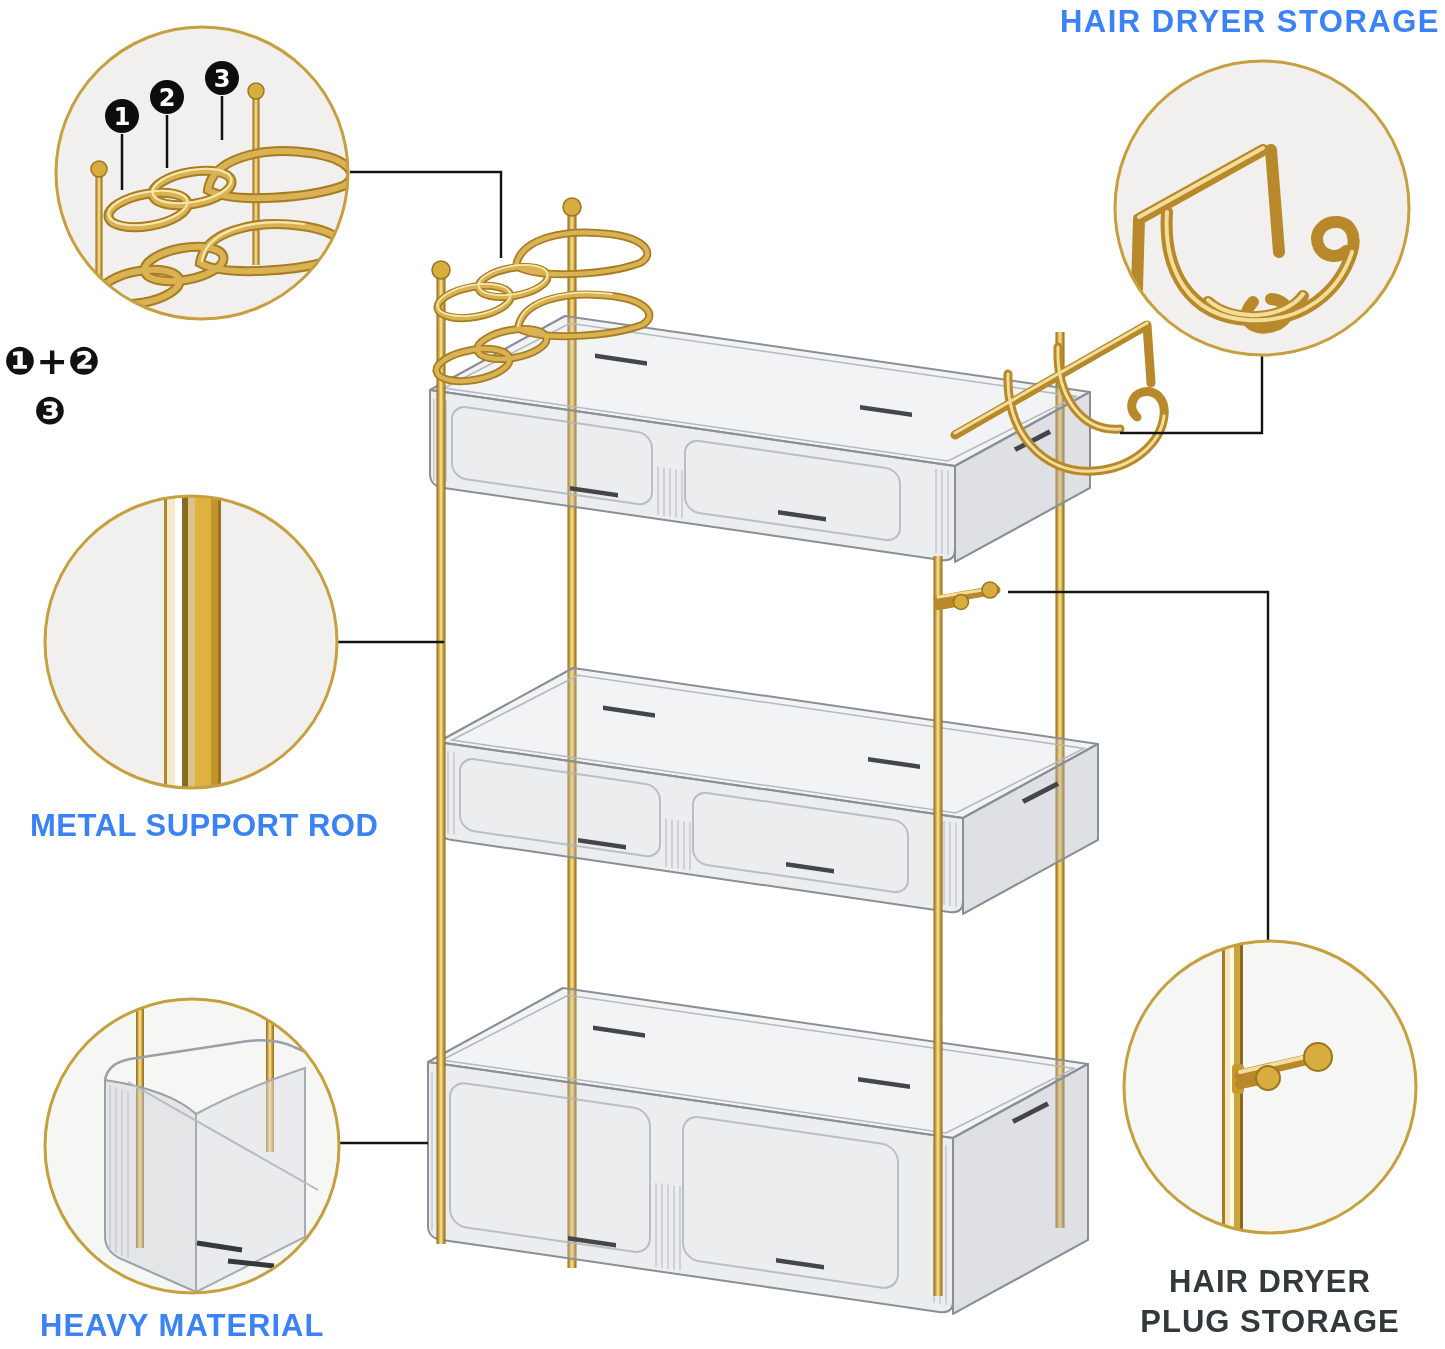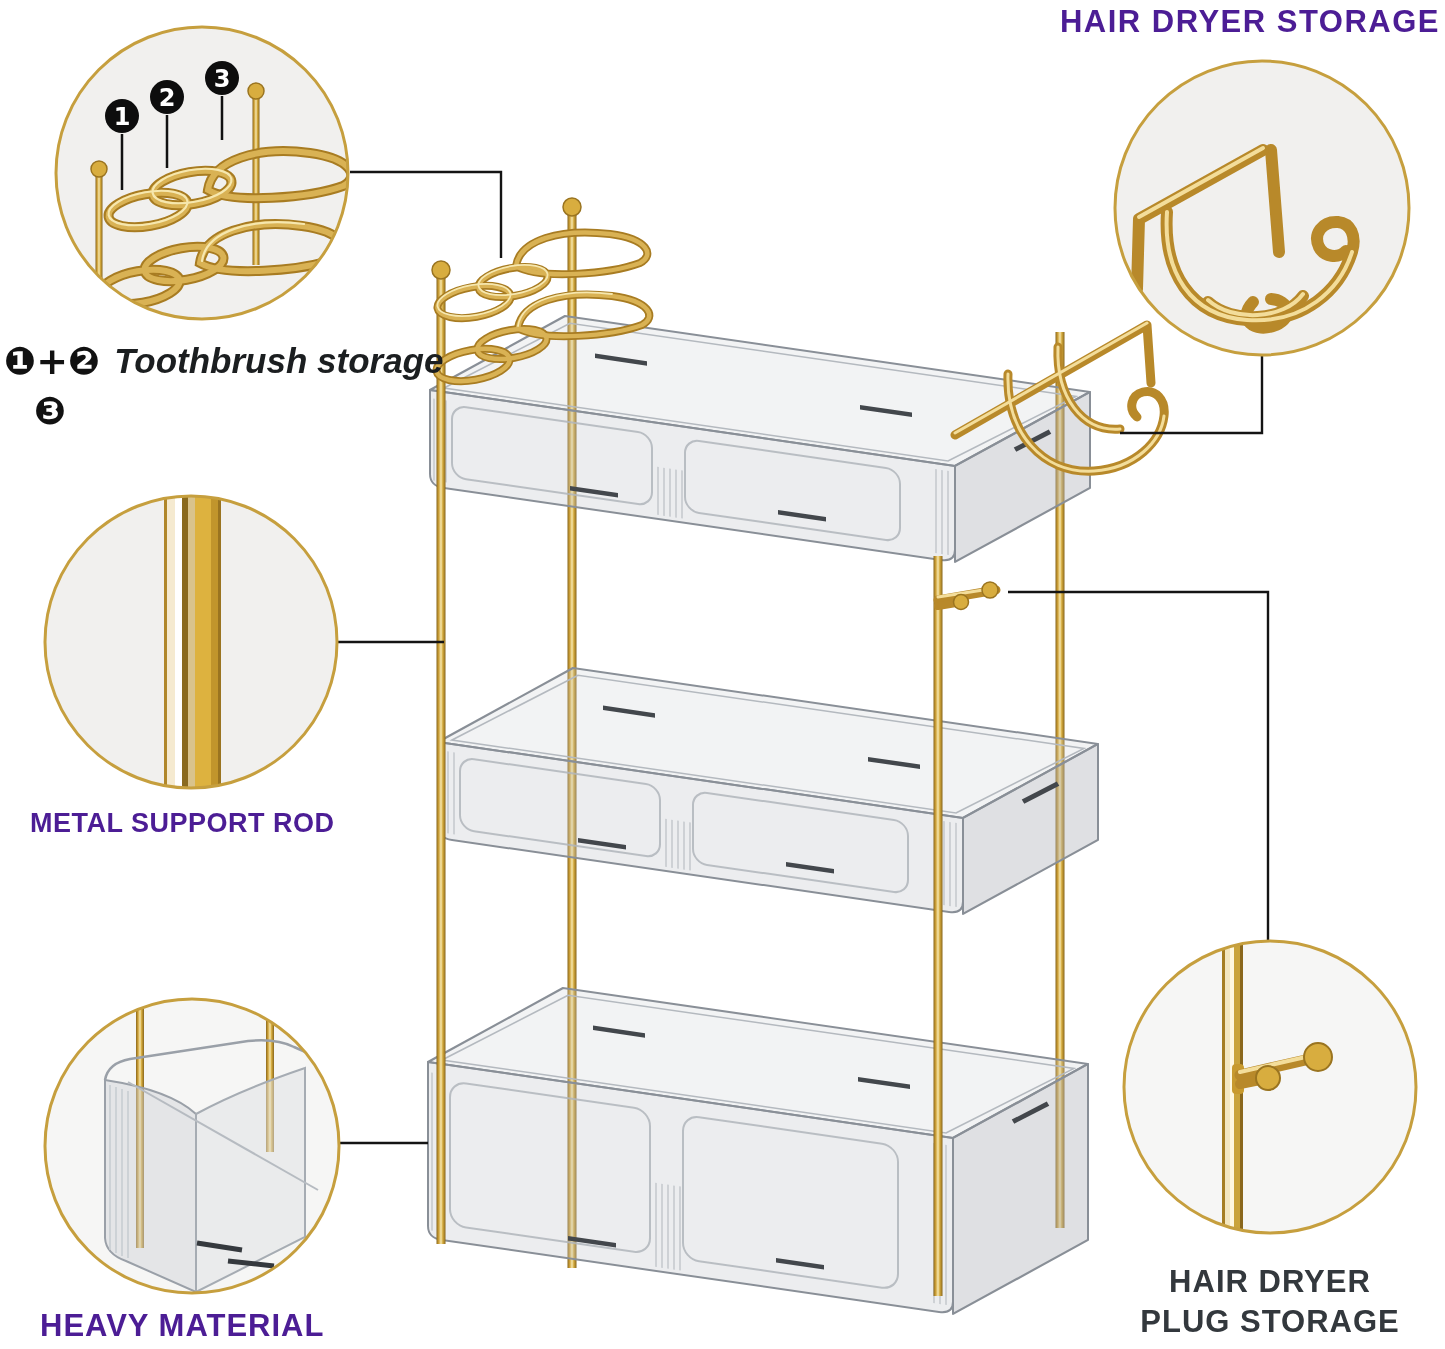--- a/index.html
+++ b/index.html
@@ -1,28 +1,28 @@
 <!DOCTYPE html>
 <html><head>
 <meta charset="utf-8">
 <style>
   html,body{margin:0;padding:0;background:#ffffff;}
   .canvas{
     position:relative;width:1445px;height:1349px;background:#ffffff;
     overflow:hidden;font-family:"Liberation Sans",sans-serif;
   }
   svg{position:absolute;left:0;top:0;}
-  .lab{position:absolute;font-weight:700;color:#4c1d95;white-space:nowrap;}
+  .lab{position:absolute;font-weight:700;color:#3b82f6;white-space:nowrap;}
   .lab-hds{left:1056px;top:4px;width:384px;text-align:right;font-size:31px;letter-spacing:1.5px;}
-  .tb-block{position:absolute;left:4px;top:336px;color:#17191b;font-style:italic;}
+  .tb-block{position:absolute;left:4px;top:336px;color:#17191b;}
   .tb-line{display:flex;align-items:center;gap:14px;height:50px;}
   .tb-line2{padding-left:30px;gap:44px;}
   .tb-prefix{font-family:"DejaVu Sans",sans-serif;font-size:38px;font-weight:700;color:#111;}
   .tb-label{font-size:35px;font-weight:700;color:#1b1e20;}
-  .lab-msr{left:30px;top:808px;font-size:27px;letter-spacing:0.5px;}
+  .lab-msr{left:30px;top:808px;font-size:31px;letter-spacing:0.5px;}
   .lab-hm{left:40px;top:1308px;font-size:31px;letter-spacing:1px;}
   .lab-pds{position:absolute;left:1088px;top:1262px;width:364px;text-align:center;
     font-weight:700;color:#33383d;font-size:31px;line-height:40px;letter-spacing:1px;}
 </style>
 </head>
 <body>
 
 <div class="canvas">
 
 <svg width="1445" height="1349" viewBox="0 0 1445 1349">
@@ -290,21 +290,20 @@
     </g>
     <circle cx="1270" cy="1087" r="146" fill="none" stroke="#c69f3e" stroke-width="3"></circle>
   </g>
 </svg>
 
 <div class="lab lab-hds">HAIR DRYER STORAGE</div>
 
 <div class="tb-block">
   <div class="tb-line">
     <span class="tb-prefix">❶+❷</span>
-    <span class="tb-label">Toothbrush storage</span>
   </div>
   <div class="tb-line tb-line2">
     <span class="tb-prefix">❸</span>
   </div>
 </div>
 
 <div class="lab lab-msr">METAL SUPPORT ROD</div>
 
 <div class="lab lab-hm">HEAVY MATERIAL</div>
 

